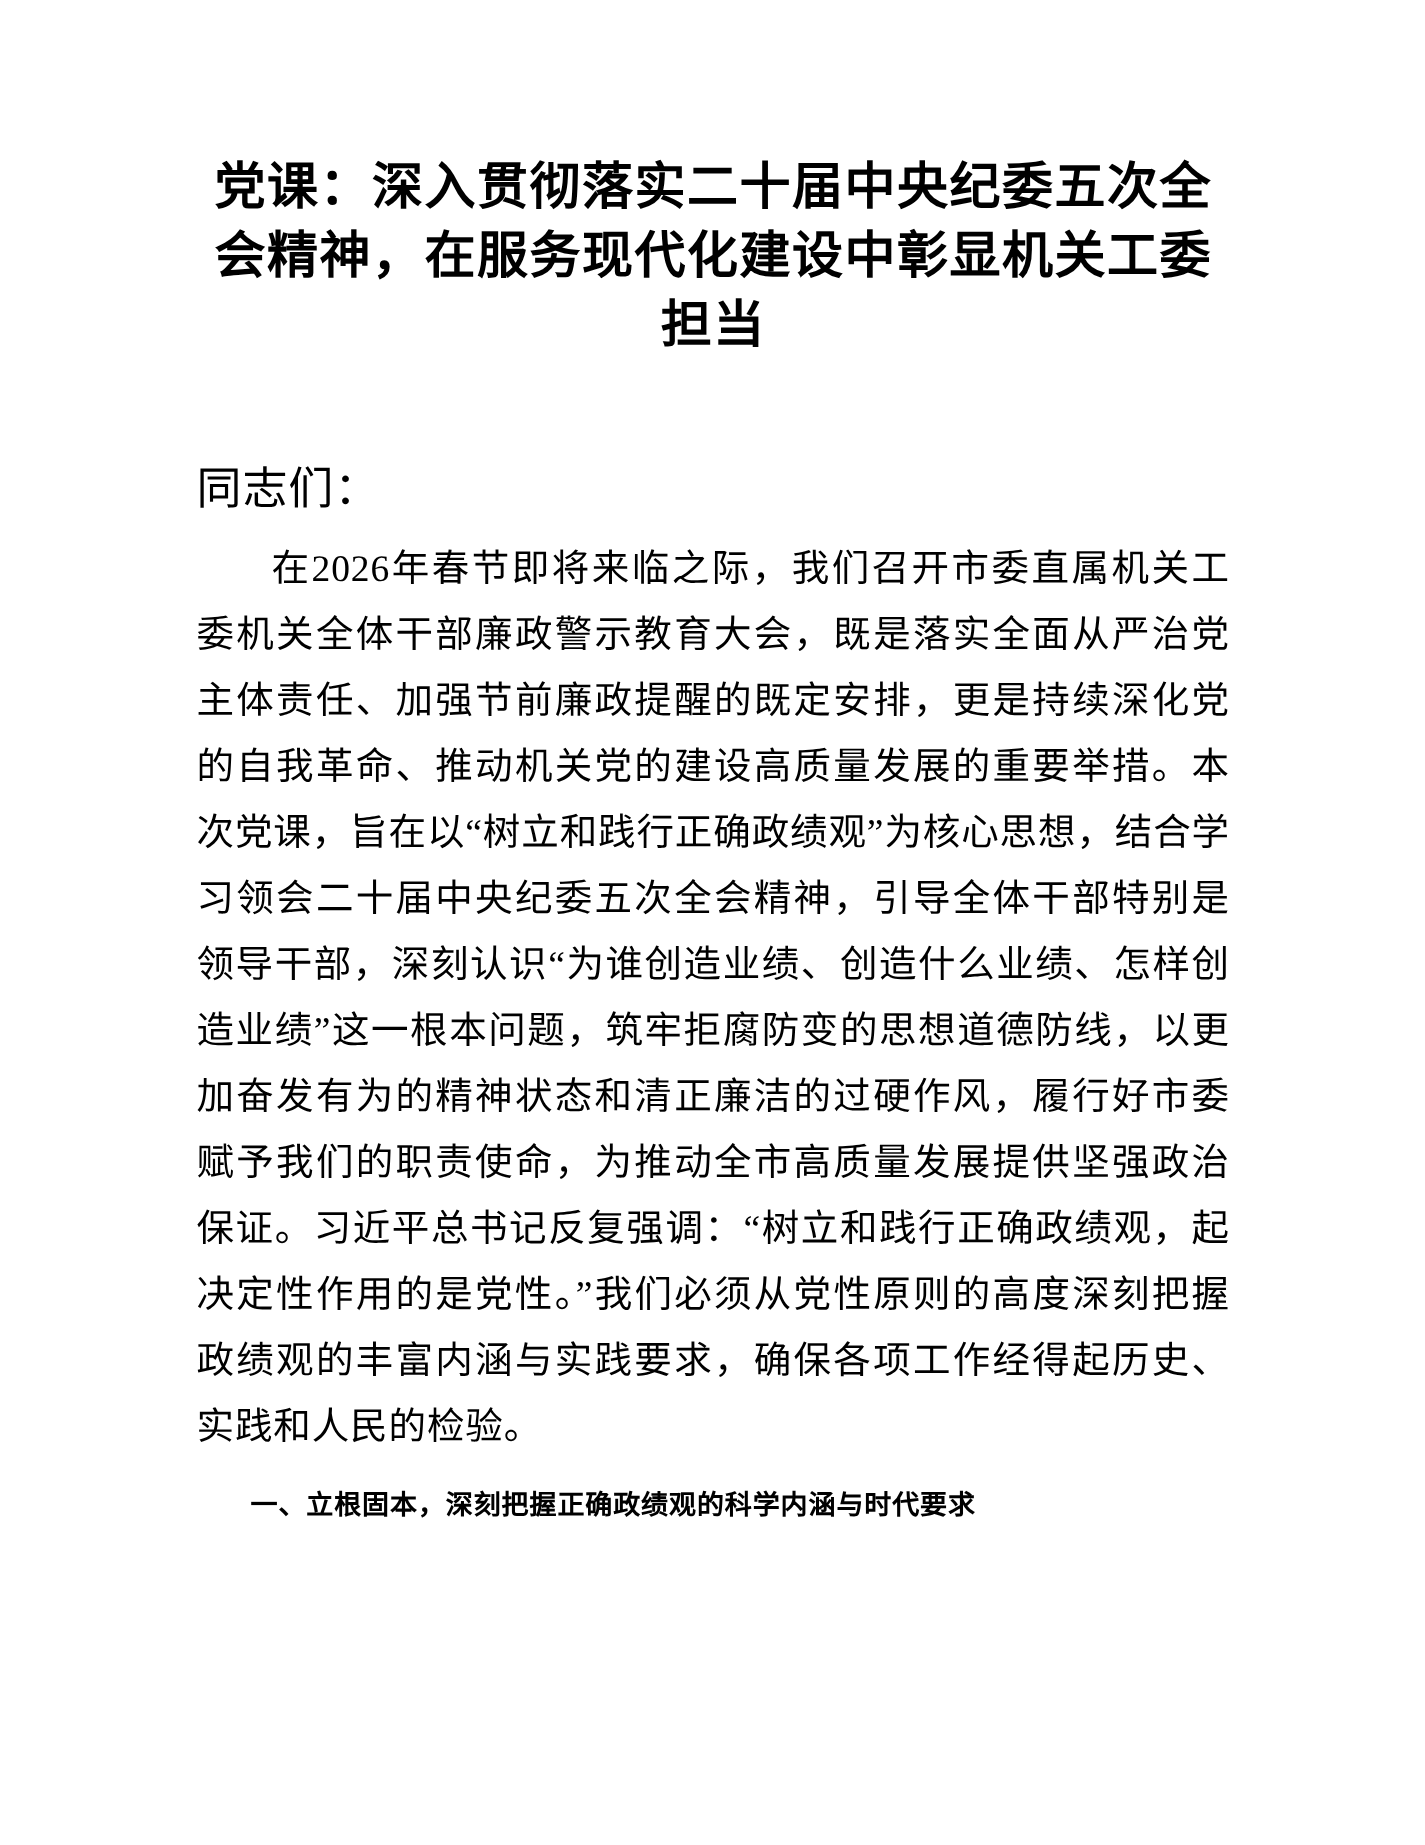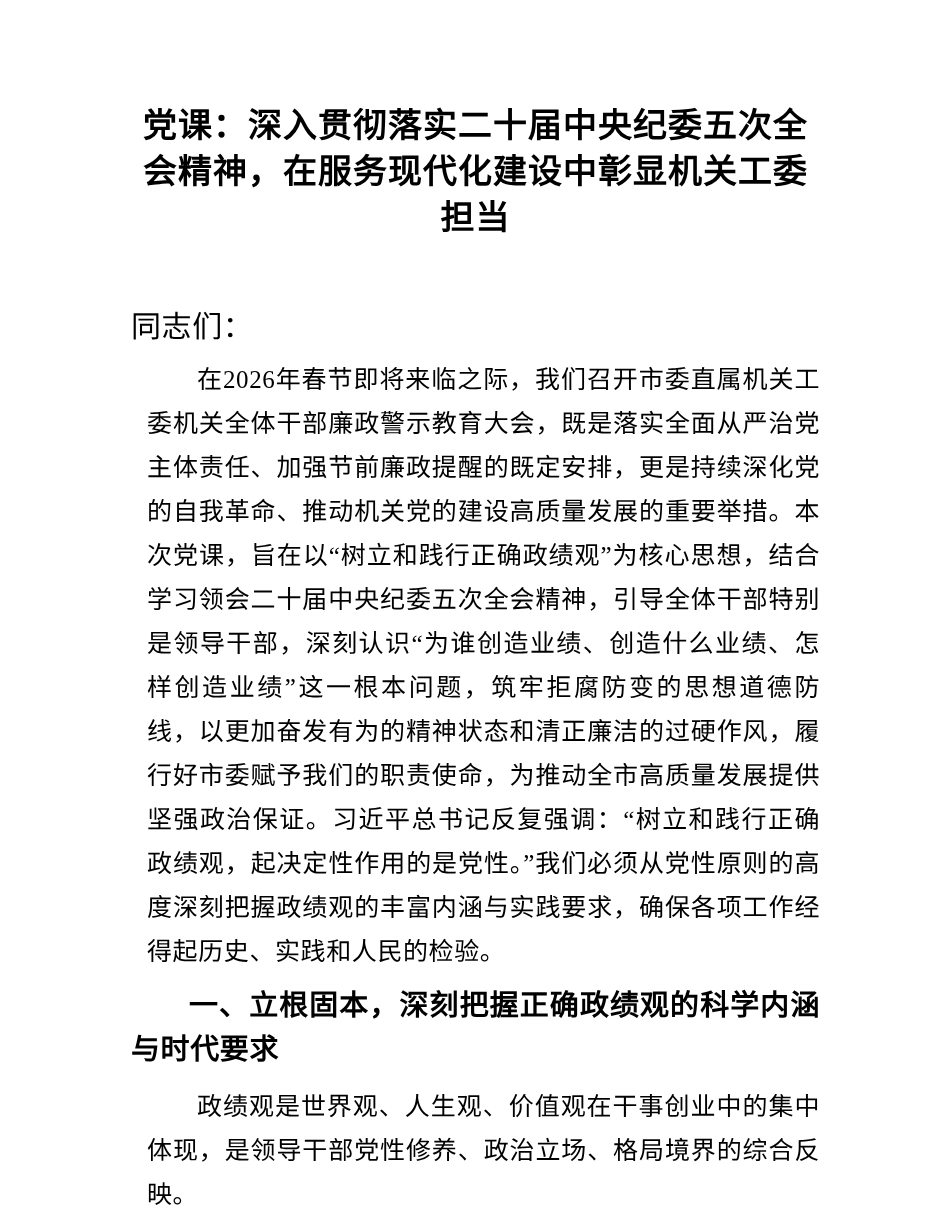--- a/index.html
+++ b/index.html
@@ -36,39 +36,38 @@
     letter-spacing: 0.6px;
     margin: 64px 0 0 0;
     text-align: justify;
   }
   .body-para {
     font-size: 25px;
     line-height: 44px;
     letter-spacing: 0.6px;
     text-indent: 2em;
     text-align: justify;
-    margin: 9px 0 9px 16px;
+    margin: 9px 0 9px 0;
   }
   .section-heading {
-    font-family: Liberation Sans, sans-serif;
+    font-family: Liberation Mono, monospace;
     font-weight: 700;
-    font-size: 29px;
+    font-size: 18px;
     line-height: 44px;
     letter-spacing: 0.6px;
     text-indent: 2em;
     text-align: justify;
     margin: 8px 0 14px 0;
   }
 </style>
 </head>
 <body>
 
 <div class="page">
   <h1 class="doc-title">党课：深入贯彻落实二十届中央纪委五次全会精神，在服务现代化建设中彰显机关工委担当</h1>
 
   <p class="salutation">同志们：</p>
 
   <p class="body-para">在2026年春节即将来临之际，我们召开市委直属机关工委机关全体干部廉政警示教育大会，既是落实全面从严治党主体责任、加强节前廉政提醒的既定安排，更是持续深化党的自我革命、推动机关党的建设高质量发展的重要举措。本次党课，旨在以“树立和践行正确政绩观”为核心思想，结合学习领会二十届中央纪委五次全会精神，引导全体干部特别是领导干部，深刻认识“为谁创造业绩、创造什么业绩、怎样创造业绩”这一根本问题，筑牢拒腐防变的思想道德防线，以更加奋发有为的精神状态和清正廉洁的过硬作风，履行好市委赋予我们的职责使命，为推动全市高质量发展提供坚强政治保证。习近平总书记反复强调：“树立和践行正确政绩观，起决定性作用的是党性。”我们必须从党性原则的高度深刻把握政绩观的丰富内涵与实践要求，确保各项工作经得起历史、实践和人民的检验。</p>
 
   <h2 class="section-heading">一、立根固本，深刻把握正确政绩观的科学内涵与时代要求</h2>
 
-  <p class="body-para">政绩观是世界观、人生观、价值观在干事创业中的集中体现，是领导干部党性修养、政治立场、格局境界的综合反映。</p>
 </div>
 
 </body></html>

